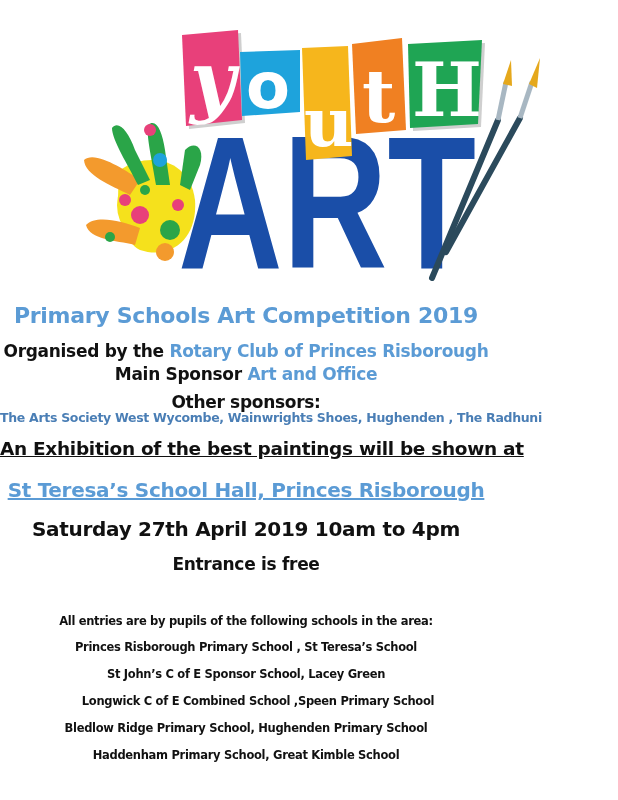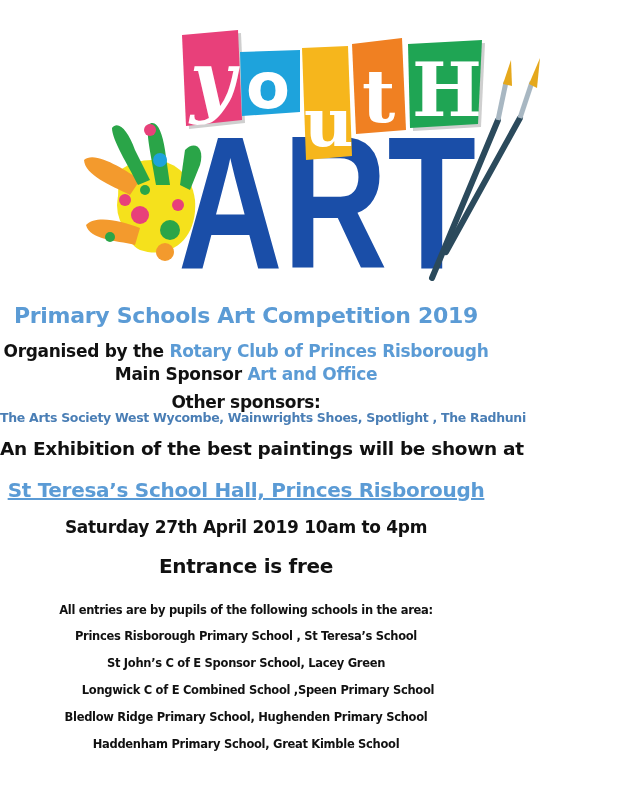--- a/index.html
+++ b/index.html
@@ -6,23 +6,23 @@
   body { width: 618px; height: 800px; position: relative; overflow: hidden;
          font-family: "DejaVu Sans", "Liberation Sans", sans-serif; color: #111; }
   .logo { position: absolute; left: 0; top: 0; width: 498px; height: 290px; }
   .line { position: absolute; left: 0; width: 492px; text-align: center; white-space: nowrap;
           font-weight: bold; letter-spacing: -0.3px; }
   .blue-light { color: #5b9bd5; }
   .blue-dark { color: #4a7eb5; }
   .black { color: #111111; }
   .title { top: 303px; font-size: 22px; }
   .sm { font-size: 17px; }
-  .med { font-size: 18.5px; }
+  .med { font-size: 18.5px; text-decoration: underline; }
   .venue { font-size: 20px; }
-  .xs { font-size: 11.5px; }
+  .xs { font-size: 11.5px; margin-top: 11px; }
 </style>
 </head>
 <body>
 
 <div class="logo">
   <svg width="618" height="290" viewBox="0 0 618 290">
 
     <g>
       <ellipse cx="155" cy="205" rx="38" ry="40" fill="#f5e11c"></ellipse>
       <path d="M120 170 C150 150, 190 160, 195 200 C198 240, 170 260, 140 250 C120 240, 115 200, 120 170Z" fill="#f5e11c"></path>
@@ -77,28 +77,28 @@
 <div class="line sm black" style="top:341px;">
   <span>Organised by the </span><span class="blue-light">Rotary Club of  Princes Risborough</span>
 </div>
 
 <div class="line sm black" style="top:364px;">
   <span>Main Sponsor </span><span class="blue-light">Art and Office</span>
 </div>
 
 <div class="line sm black" style="top:392px;">Other sponsors:</div>
 
-<div class="line sm blue-dark" style="top:410px; font-size:12.5px;">The Arts Society West Wycombe, Wainwrights Shoes, Spotlight , The Radhuni</div>
+<div class="line sm blue-dark" style="top:410px; font-size:12.5px;">The Arts Society West Wycombe, Wainwrights Shoes, Hughenden , The Radhuni</div>
 
 <div class="line med black" style="top:438px;">An Exhibition of the best paintings will be shown at</div>
 
 <div class="line venue blue-light" style="top:478px;text-decoration:underline;">St Teresa’s School Hall, Princes Risborough</div>
 
-<div class="line sm black" style="top:517px; font-size:17px;">Saturday 27th April 2019 10am to 4pm</div>
+<div class="line sm black" style="top:517px; font-size:20px;">Saturday 27th April 2019 10am to 4pm</div>
 
-<div class="line sm black" style="top:554px; font-size:20px;">Entrance is free</div>
+<div class="line sm black" style="top:554px; font-size:17px;">Entrance is free</div>
 
 <div class="line xs black" style="top:603px;">All entries are by pupils of the following schools in the area:</div>
 <div class="line xs black" style="top:629px;">Princes Risborough Primary School  , St Teresa’s School</div>
 <div class="line xs black" style="top:656px;">St John’s C of E Sponsor School, Lacey Green</div>
 <div class="line xs black" style="top:683px;padding-left:12px;">Longwick C of E Combined School ,Speen Primary School</div>
 <div class="line xs black" style="top:710px;">Bledlow Ridge Primary School, Hughenden Primary School</div>
 <div class="line xs black" style="top:737px;">Haddenham Primary School, Great Kimble School</div>
 
 </body></html>

